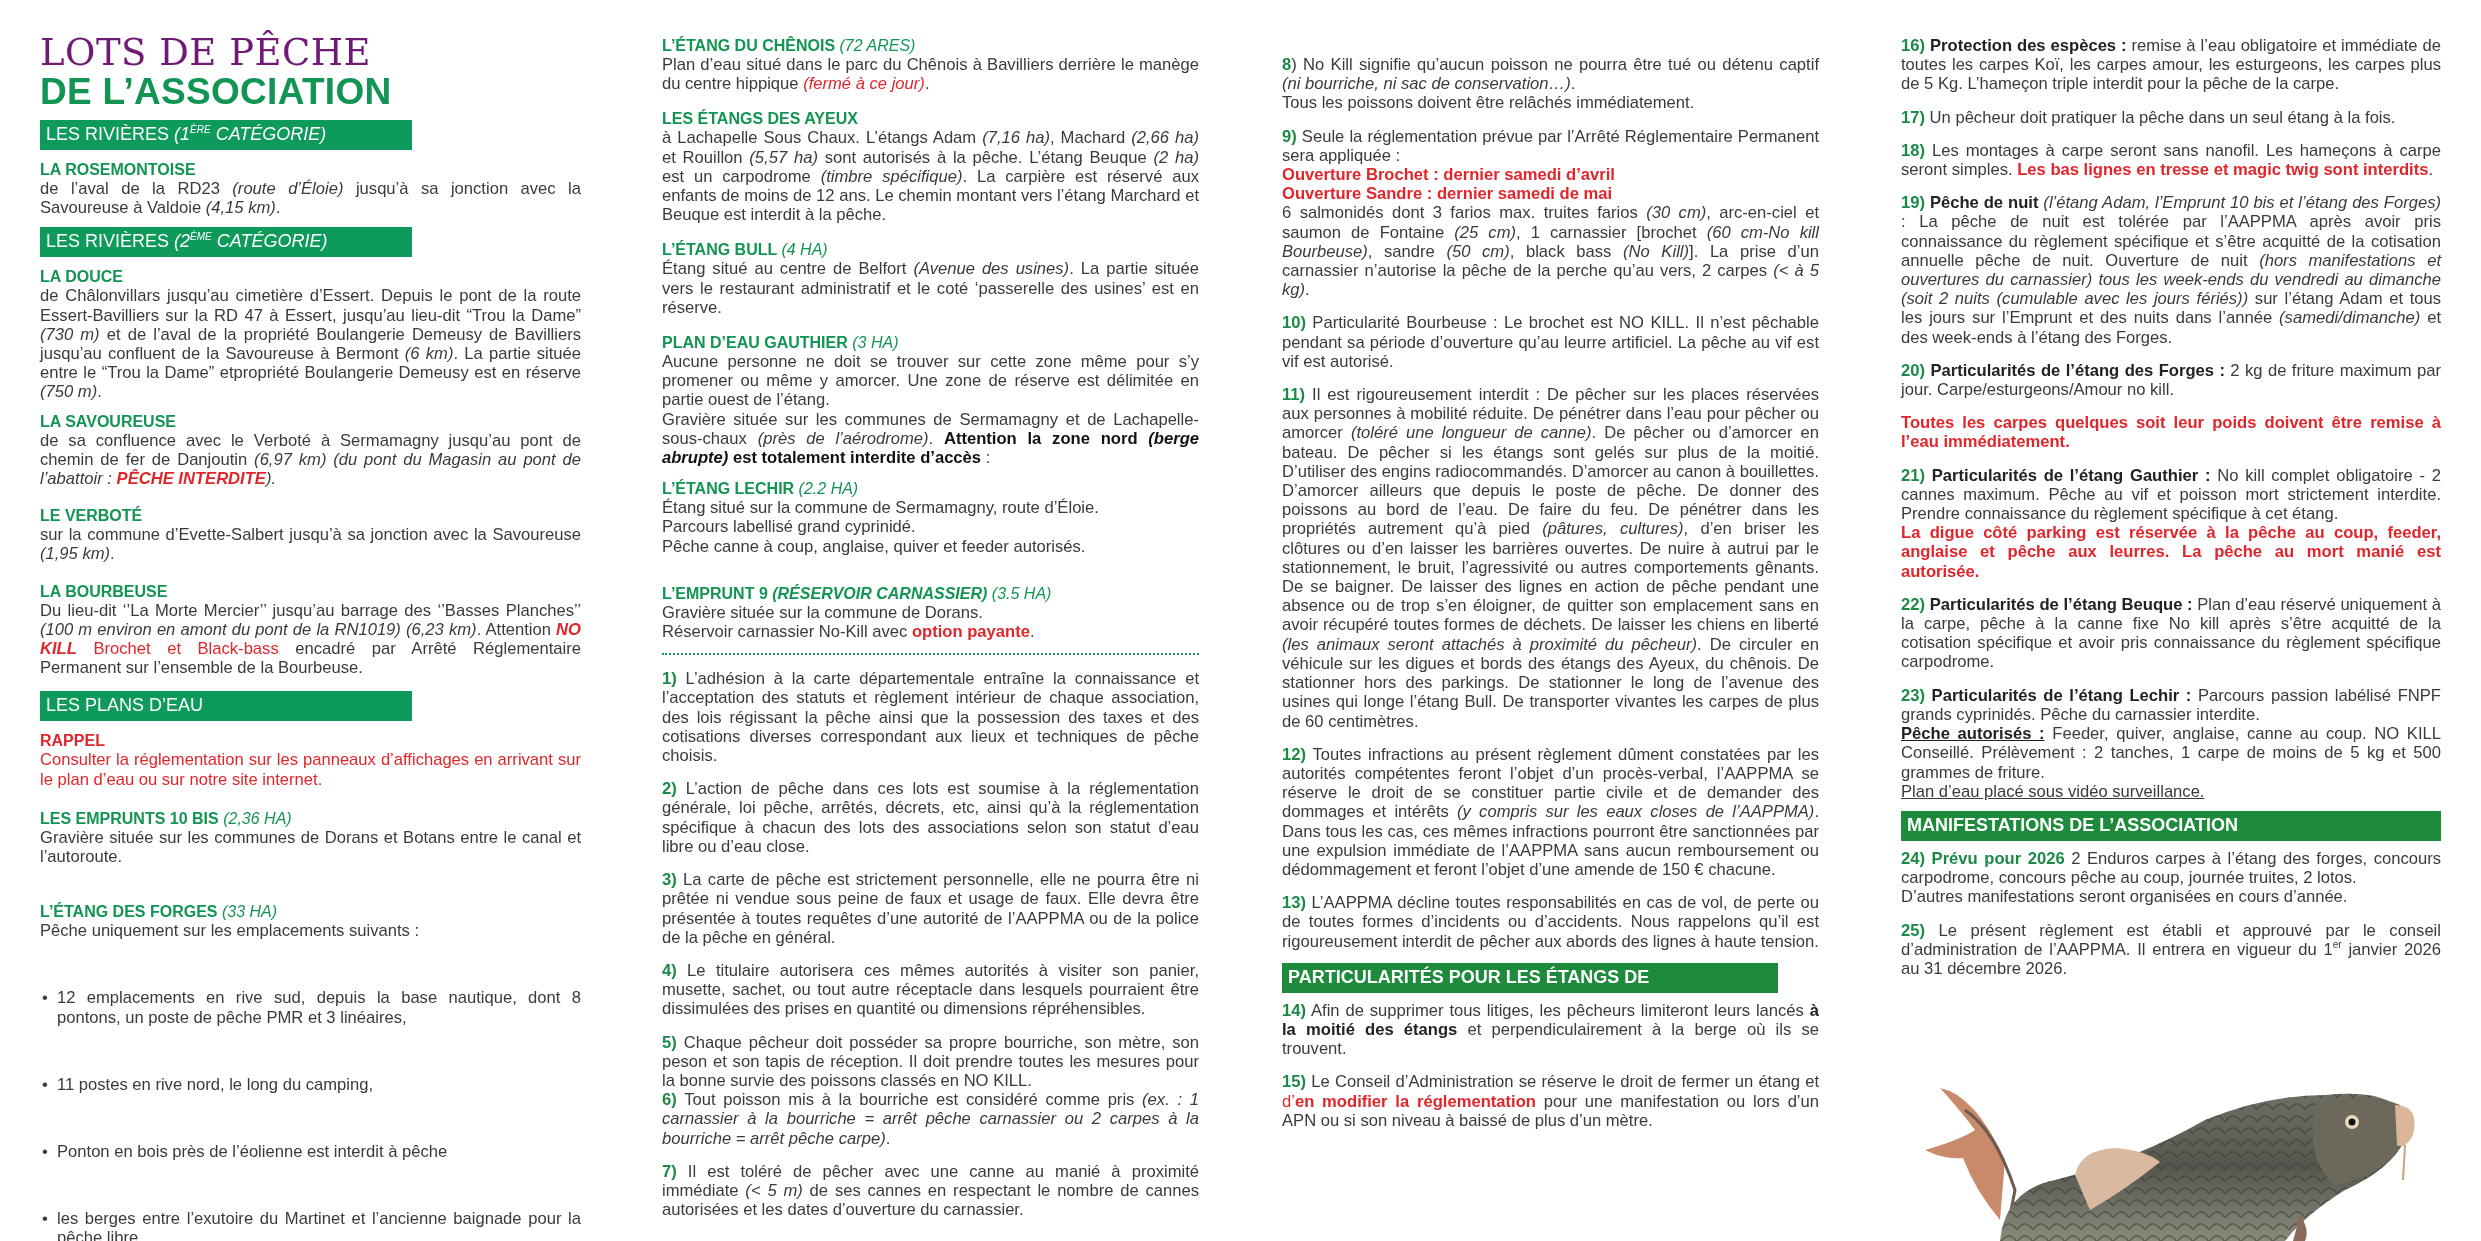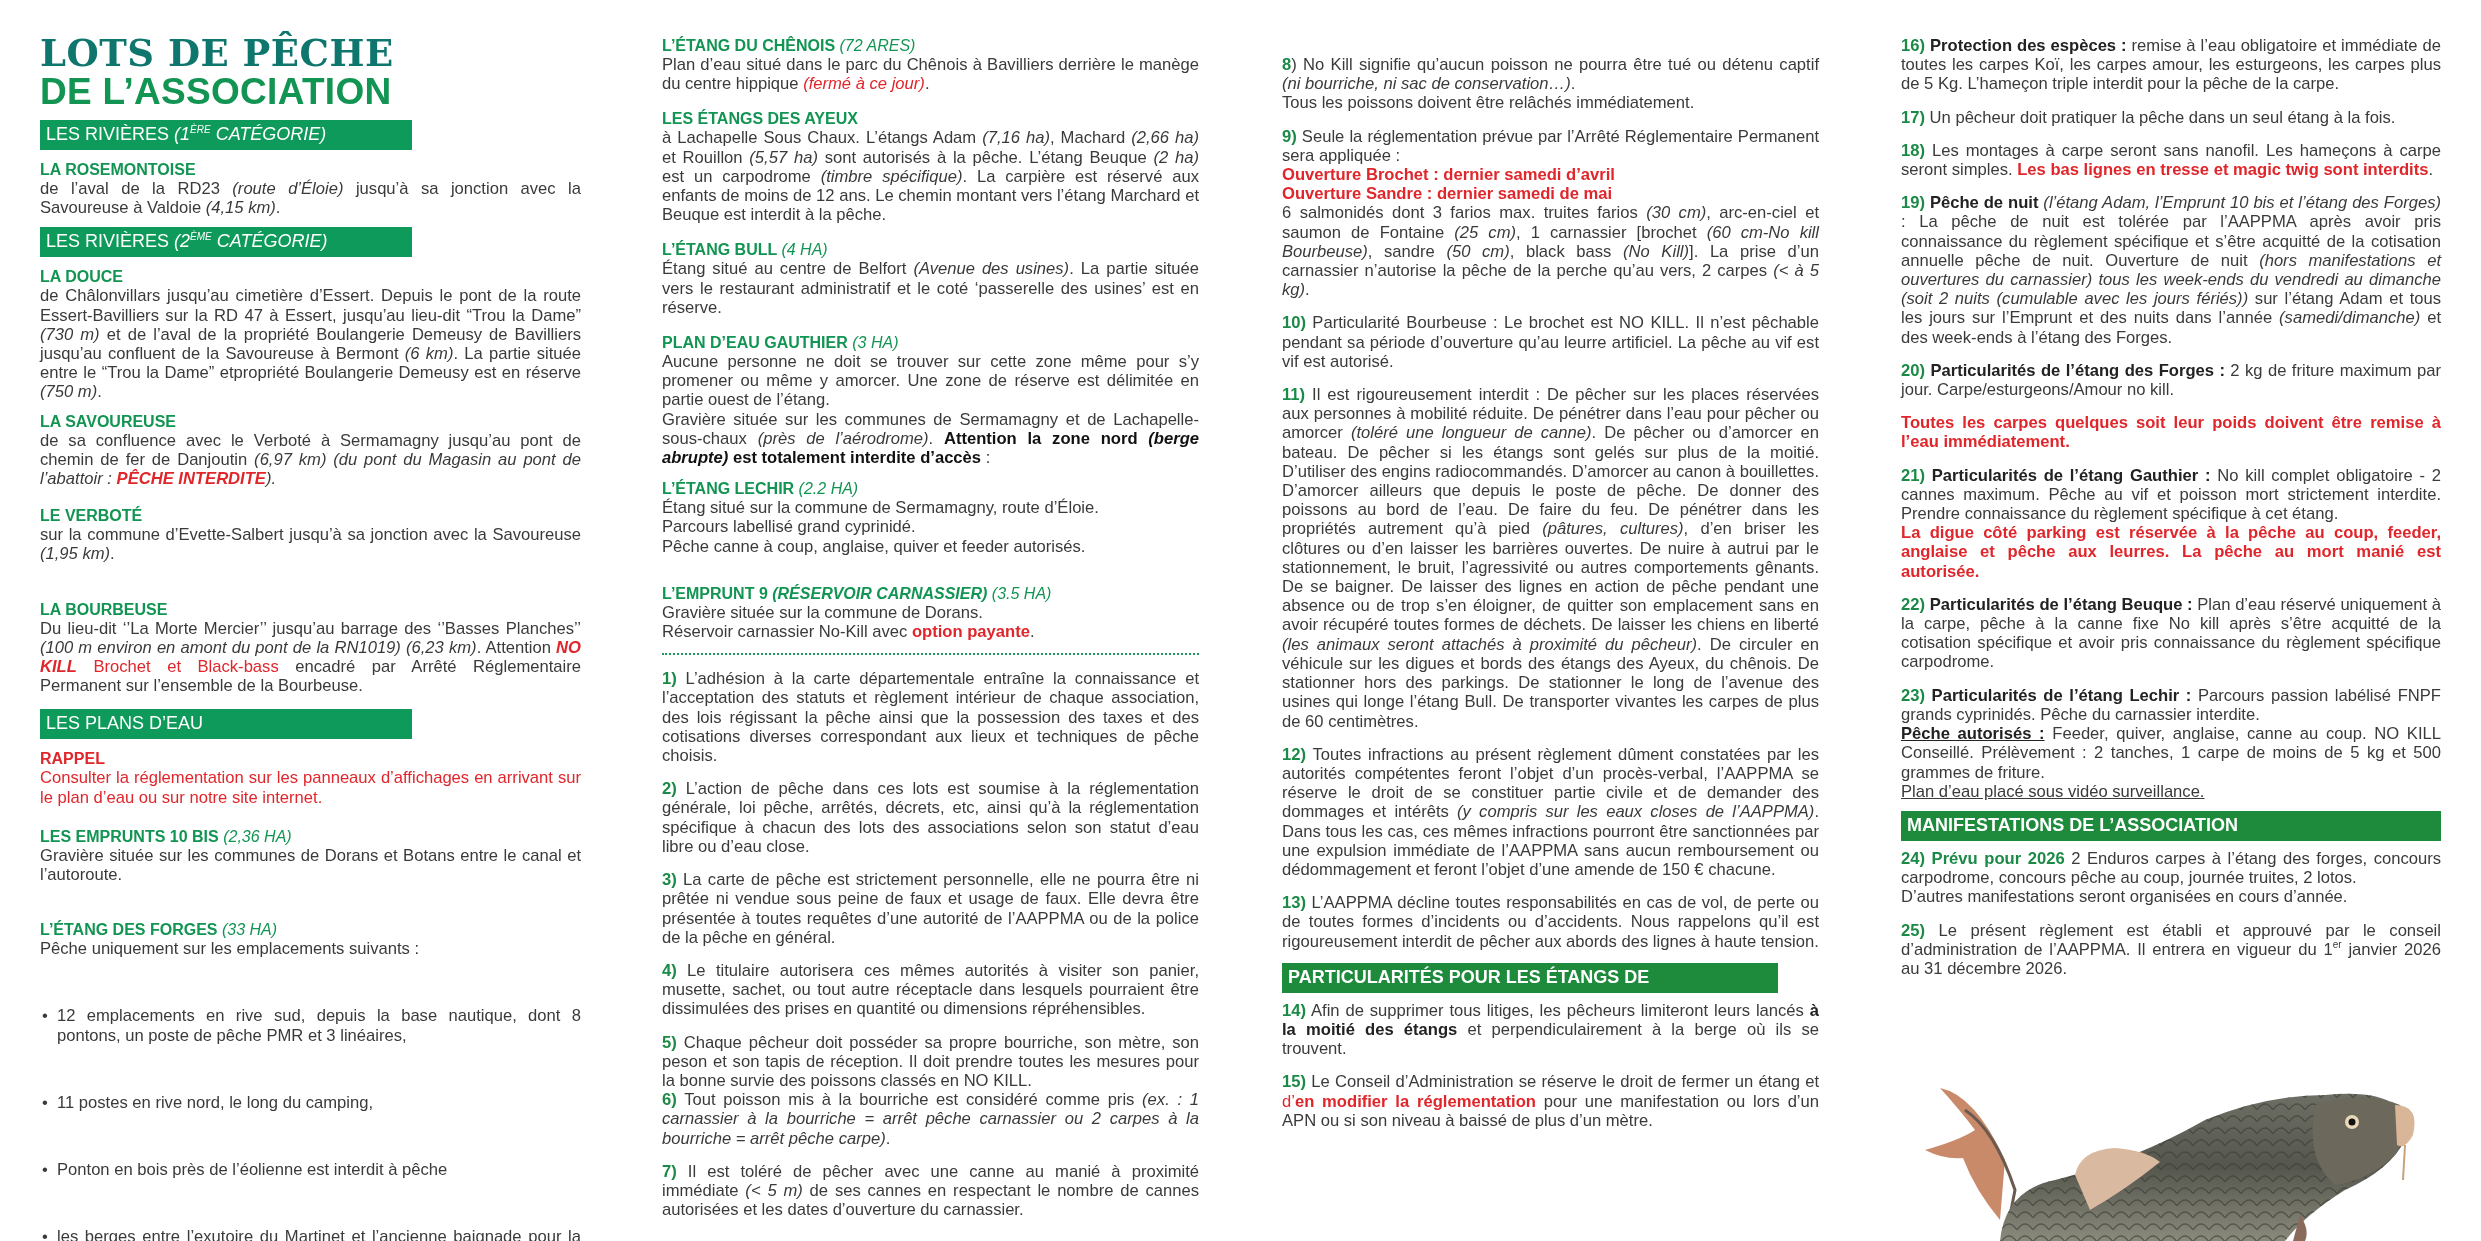--- a/index.html
+++ b/index.html
@@ -8,21 +8,21 @@
   .col { position: absolute; top: 0; height: 1241px; }
   #c1 { left: 40px; width: 541px; top: 34px; }
   #c2 { left: 662px; width: 537px; top: 36px; }
   #c3 { left: 1282px; width: 537px; top: 55px; }
   #c4 { left: 1901px; width: 540px; top: 36px; }
   p, .block { text-align: justify; }
   .red { color: #e0262b; }
   .b { font-weight: bold; }
   .i { font-style: italic; }
   .u { text-decoration: underline; }
-  .title1 { font-size: 37px; line-height: 38px; color: #0f766e; font-weight: bold; letter-spacing: 0.5px; font-family: "DejaVu Serif", serif; }
+  .title1 { font-size: 37px; line-height: 38px; color: #701a75; font-weight: normal; letter-spacing: 0.5px; font-family: "DejaVu Serif", serif; }
   .title2 { font-size: 37px; line-height: 40px; color: #129452; font-weight: bold; letter-spacing: 0.3px; font-family: Liberation Sans, sans-serif; margin-bottom: 8px; }
   .bar { background: #0e9a5a; color: #fff; font-size: 18px; line-height: 28px; height: 30px; padding-left: 6px; margin-top: 6px; margin-bottom: 8px; width: 372px; }
   .bar .light { font-style: italic; font-weight: normal; }
   .bar.wide { width: 496px; background: #1d8a3c; font-weight: bold; }
   .bar.wide4 { width: 540px; background: #1d8a3c; font-weight: bold; margin-top: 10px; }
   .sup { font-size: 10px; vertical-align: super; line-height: 0; }
   h3 { font-size: 16px; line-height: 19px; font-weight: bold; color: #129452; margin-top: 10px; }
   h3 .sz { font-weight: normal; font-style: italic; }
   .gap { height: 14px; }
   ul.bul { list-style: none; }
@@ -53,21 +53,21 @@
   </div>
   <h3>LA DOUCE</h3>
   <p><span>de Châlonvillars jusqu’au cimetière d’Essert. Depuis le pont de la route Essert-Bavilliers sur la RD 47 à Essert, jusqu’au lieu-dit “Trou la Dame” </span><span class="i">(730 m)</span><span> et de l’aval de la propriété Boulangerie Demeusy de Bavilliers jusqu’au confluent de la Savoureuse à Bermont </span><span class="i">(6 km)</span><span>. La partie située entre le “Trou la Dame” etpropriété Boulangerie Demeusy est en réserve </span><span class="i">(750 m)</span><span>.</span></p>
 
   <h3 style="">LA SAVOUREUSE</h3>
   <p><span>de sa confluence avec le Verboté à Sermamagny jusqu’au pont de chemin de fer de Danjoutin </span><span class="i">(6,97 km) (du pont du Magasin au pont de l’abattoir : </span><span class="red b i">PÊCHE INTERDITE</span><span class="i">).</span></p>
 
   <h3 style="margin-top:18px">LE VERBOTÉ</h3>
   <p><span>sur la commune d’Evette-Salbert jusqu’à sa jonction avec la Savoureuse </span><span class="i">(1,95 km)</span><span>.</span></p>
 
-  <h3 style="margin-top:36px">LA BOURBEUSE</h3>
+  <h3 style="margin-top:18px">LA BOURBEUSE</h3>
   <p><span>Du lieu-dit ‘’La Morte Mercier’’ jusqu’au barrage des ‘’Basses Planches’’ </span><span class="i">(100 m environ en amont du pont de la RN1019) (6,23 km)</span><span>. Attention </span><span class="red b i">NO KILL</span><span class="red"> Brochet et Black-bass</span><span> encadré par Arrêté Réglementaire Permanent sur l’ensemble de la Bourbeuse.</span></p>
 
   <div class="bar" style="margin-top:14px"><span>LES PLANS D’EAU</span></div>
 
   <h3 class="red" style="color:#e0262b">RAPPEL</h3>
   <p class="red">Consulter la réglementation sur les panneaux d’affichages en arrivant sur le plan d’eau ou sur notre site internet.</p>
 
   <h3 style="margin-top:20px"><span>LES EMPRUNTS 10 BIS</span> <span class="sz">(2,36 HA)</span></h3>
   <p>Gravière située sur les communes de Dorans et Botans entre le canal et l’autoroute.</p>
 

